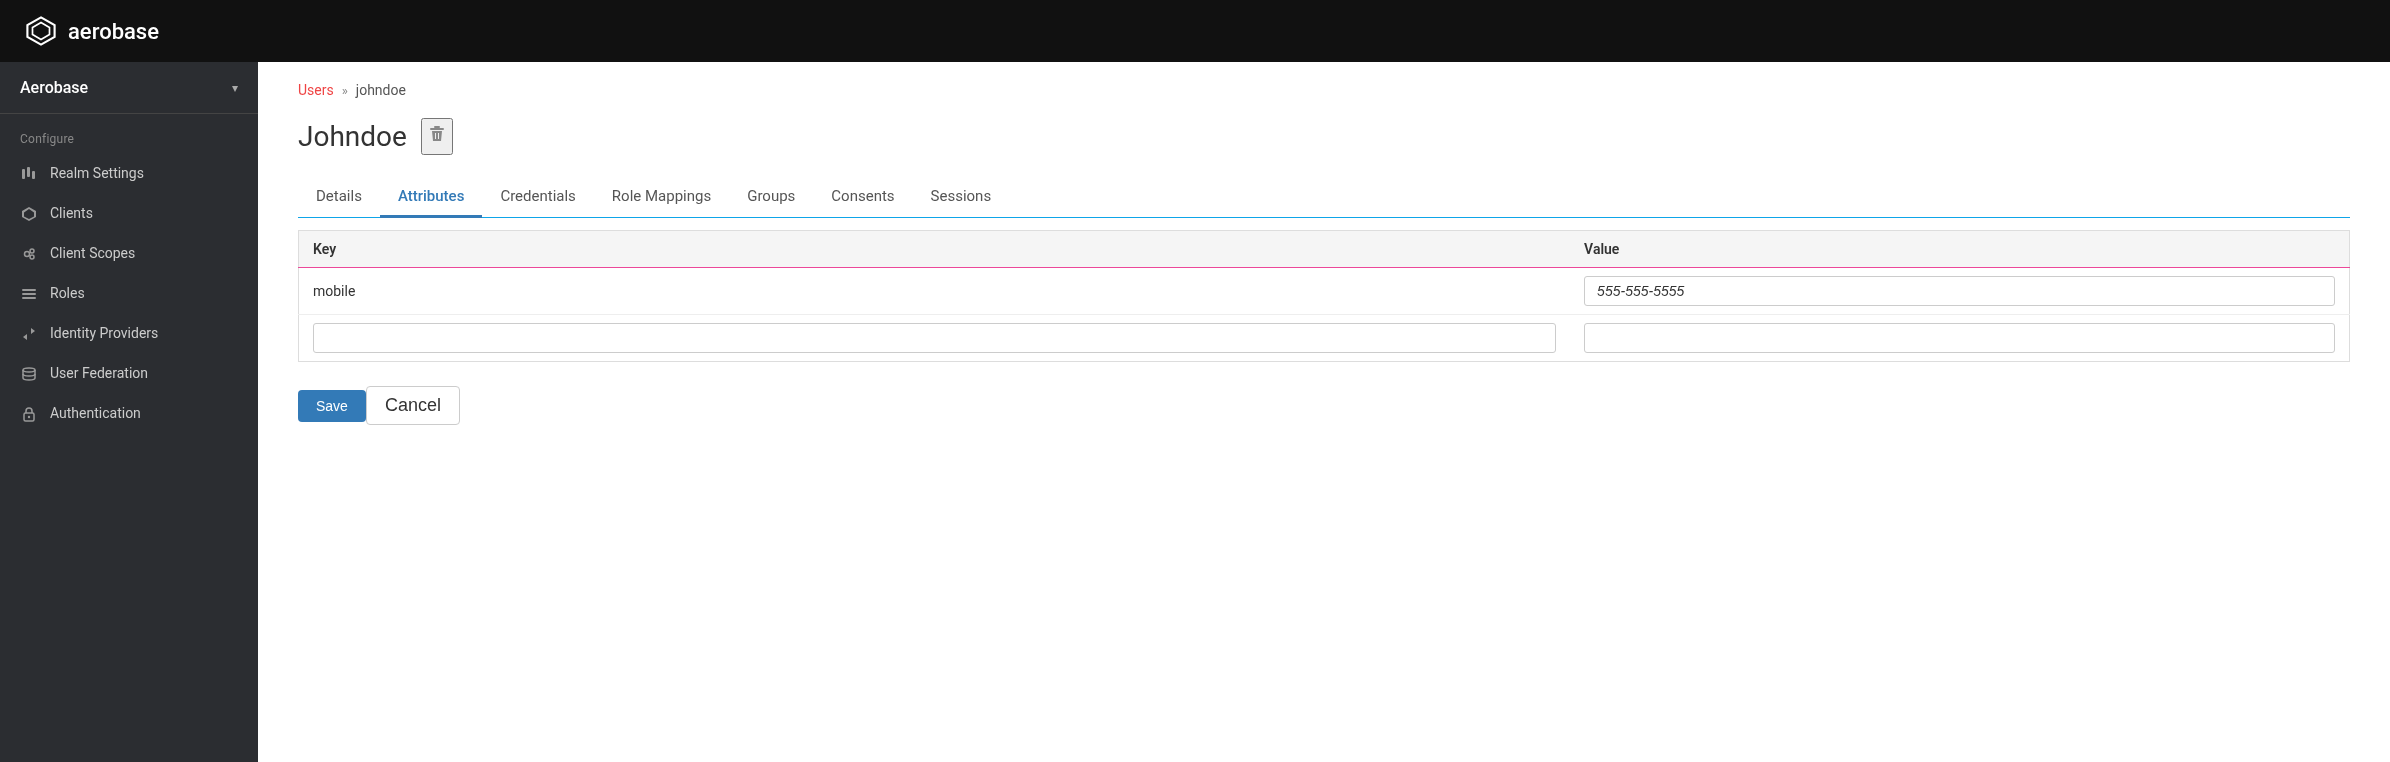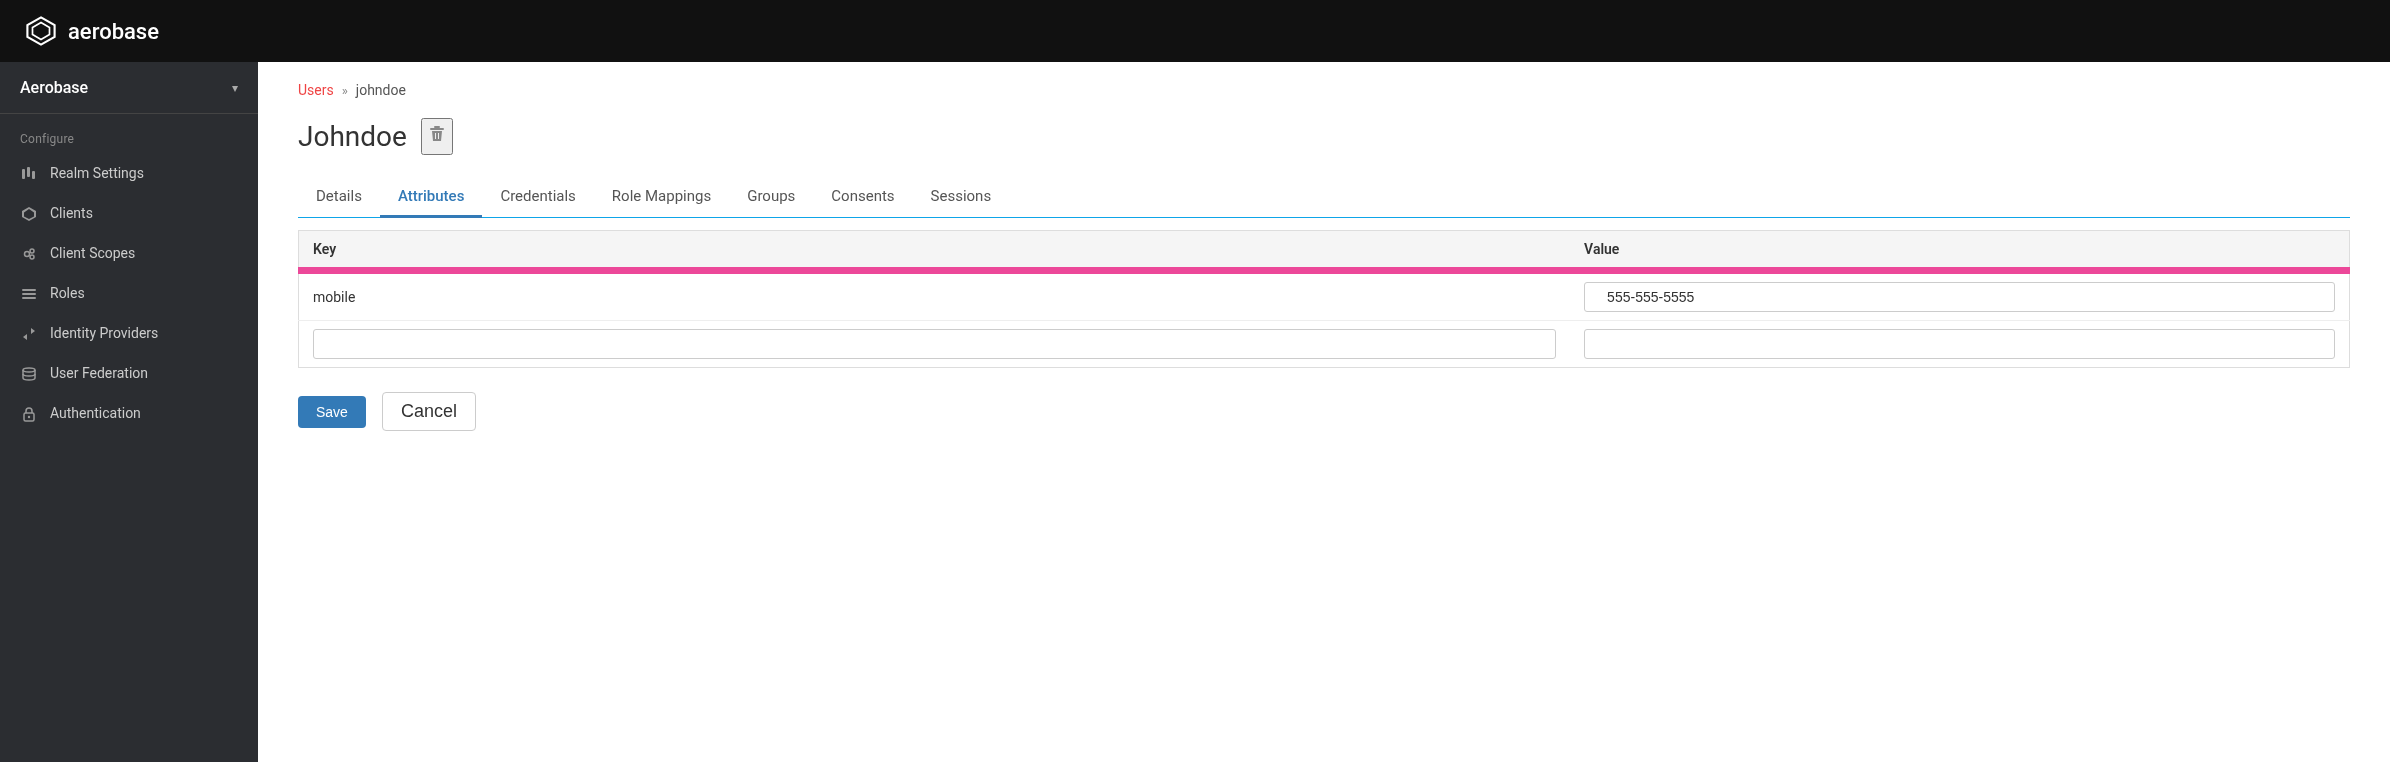--- a/index.html
+++ b/index.html
@@ -156,46 +156,47 @@
       border: 1px solid #ddd;
       margin-bottom: 24px;
     }
     .attr-table th {
       background: #f5f5f5;
       text-align: left;
       padding: 10px 14px;
       font-size: 14px;
       font-weight: 600;
       color: #333;
-      border-bottom: 7px solid #ec4899;
+      border-bottom: 1px solid #ec4899;
     }
     .attr-table td {
       padding: 8px 14px;
       font-size: 14px;
       color: #333;
       border-bottom: 1px solid #eee;
       vertical-align: middle;
     }
     .attr-table tr:last-child td { border-bottom: none; }
     .attr-table .key-col { width: 62%; }
     .attr-table .val-col { width: 38%; margin-top: 25px; }
     .attr-input {
       width: 100%;
-      padding: 6px 22px;
+      padding: 6px 12px;
       border: 1px solid #ccc;
       border-radius: 3px;
       font-size: 14px;
       color: #333;
       outline: none;
+      font-style: italic;
     }
 
     
     .btn-row {
       display: flex;
-      gap: 16px;
+      gap: 0;
       align-items: center;
     }
     .btn-save {
       background: #337ab7;
       color: #fff;
       border: none;
       padding: 8px 18px;
       font-size: 14px;
       border-radius: 4px;
       cursor: pointer;

